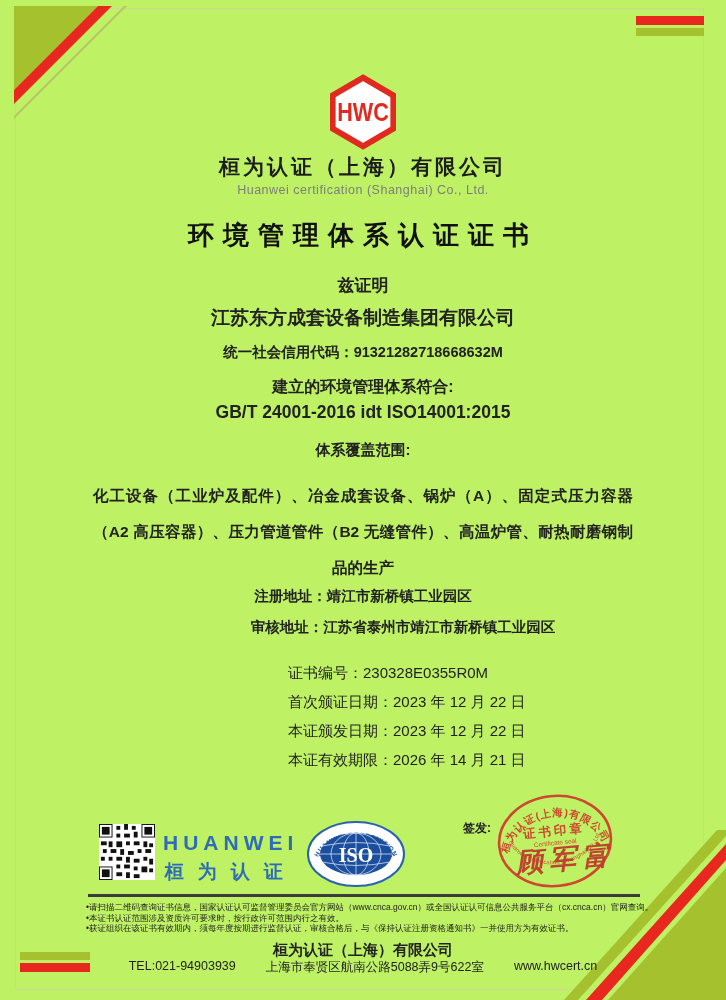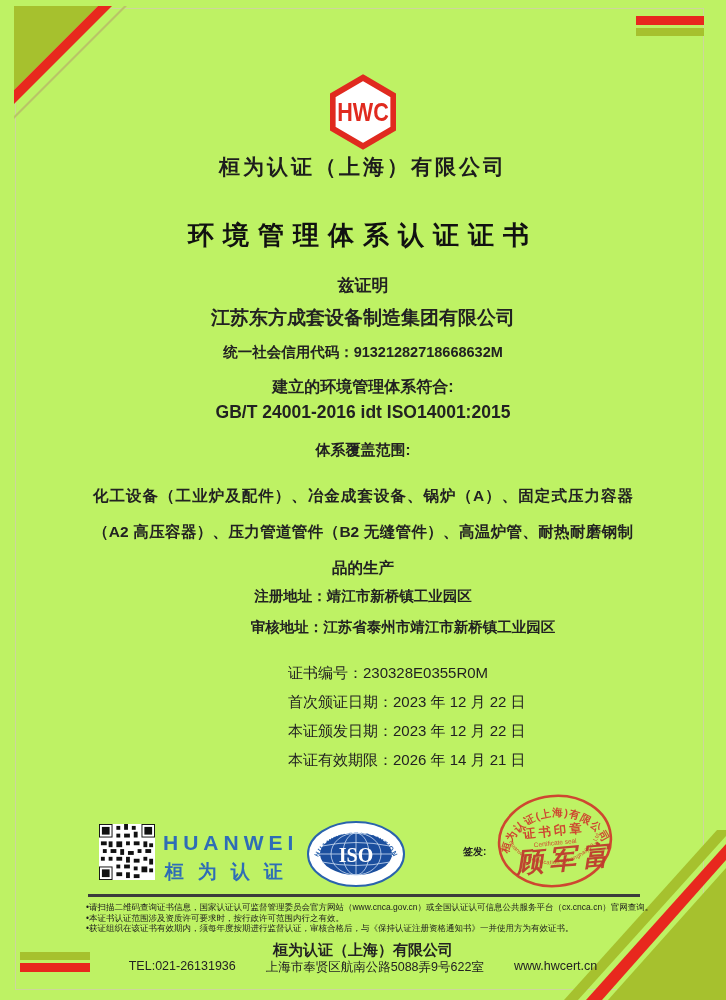--- a/index.html
+++ b/index.html
@@ -23,21 +23,21 @@
   .addr2{top:618px;font-size:14.5px;font-weight:600;margin-left:40px;}
   .details{left:288px;top:658px;font-size:15px;line-height:29px;font-weight:500;text-align:left;}
   .bar{position:absolute;}
   .rule{left:88px;top:894px;width:552px;height:3px;background:#3c3c3c;}
   .notes{left:86px;top:902px;width:560px;font-size:8.5px;line-height:10.5px;color:#1c1c1c;white-space:nowrap;}
   .f-company{top:941px;font-size:15px;font-weight:bold;}
   .f-contact{top:959px;font-size:12.5px;display:flex;justify-content:center;gap:30px;}
   .hw-block{left:163px;top:831px;color:#2e6db6;text-align:center;}
   .hw-en{font-size:21px;font-weight:bold;letter-spacing:5px;}
   .hw-cn{font-size:19px;font-weight:bold;letter-spacing:14px;margin-top:4px;}
-  .sign-label{left:463px;top:845px;font-size:10px;font-weight:bold;text-align:center;}
+  .sign-label{left:463px;top:820px;font-size:12px;font-weight:bold;text-align:center;}
   .seal{left:494px;top:791px;transform:rotate(-6deg);opacity:.92;}
   .signature{left:516px;top:841px;font-size:27px;font-weight:bold;font-style:italic;
              color:#bf3b2e;letter-spacing:6px;transform:rotate(-5deg);opacity:.95;}
 </style>
 </head>
 <body>
 
 <div id="page">
 
   <div class="abs frame"></div>
@@ -59,20 +59,21 @@
     <polygon points="30,170 46,170 170,30 170,14" fill="#e8281e"></polygon>
     <polygon points="52,170 170,170 170,38" fill="#a6c12e"></polygon>
   </svg>
 
   <svg class="abs" style="left:330px;top:74px;" width="66" height="76" viewBox="0 0 100 112">
     <polygon points="50,4 96,31 96,81 50,108 4,81 4,31" fill="#fff" stroke="#e02a1f" stroke-width="9"></polygon>
     <text x="50" y="70" text-anchor="middle" font-size="40" font-weight="bold" fill="#e02a1f" textLength="78" lengthAdjust="spacingAndGlyphs" font-family="Liberation Sans, sans-serif">HWC</text>
   </svg>
 
   <div class="abs ctr issuer-cn">桓为认证（上海）有限公司</div>
+  <div class="abs ctr issuer-en">Huanwei certification (Shanghai) Co., Ltd.</div>
 
   <div class="abs ctr title">环境管理体系认证证书</div>
   <div class="abs ctr statement">兹证明</div>
   <div class="abs ctr company">江苏东方成套设备制造集团有限公司</div>
   <div class="abs ctr credit">统一社会信用代码：91321282718668632M</div>
   <div class="abs ctr std-intro">建立的环境管理体系符合:</div>
   <div class="abs ctr std">GB/T 24001-2016 idt ISO14001:2015</div>
   <div class="abs ctr scope-label">体系覆盖范围:</div>
   <div class="abs scope">化工设备（工业炉及配件）、冶金成套设备、锅炉（A）、固定式压力容器（A2 高压容器）、压力管道管件（B2 无缝管件）、高温炉管、耐热耐磨钢制品的生产</div>
   <div class="abs ctr addr1">注册地址：靖江市新桥镇工业园区</div>
@@ -183,18 +184,18 @@
   <div class="abs signature">顾军富</div>
 
   <div class="abs rule"></div>
   <div class="abs notes">
     <div>•请扫描二维码查询证书信息，国家认证认可监督管理委员会官方网站（www.cnca.gov.cn）或全国认证认可信息公共服务平台（cx.cnca.cn）官网查询。</div>
     <div>•本证书认证范围涉及资质许可要求时，按行政许可范围内行之有效。</div>
     <div>•获证组织在该证书有效期内，须每年度按期进行监督认证，审核合格后，与《保持认证注册资格通知书》一并使用方为有效证书。</div>
   </div>
   <div class="abs ctr f-company">桓为认证（上海）有限公司</div>
   <div class="abs ctr f-contact">
-    <span>TEL:021-26131936</span>
+    <span>TEL:021-94903939</span>
     <span>上海市奉贤区航南公路5088弄9号622室</span>
     <span>www.hwcert.cn</span>
   </div>
 
 </div>
 
 </body></html>

